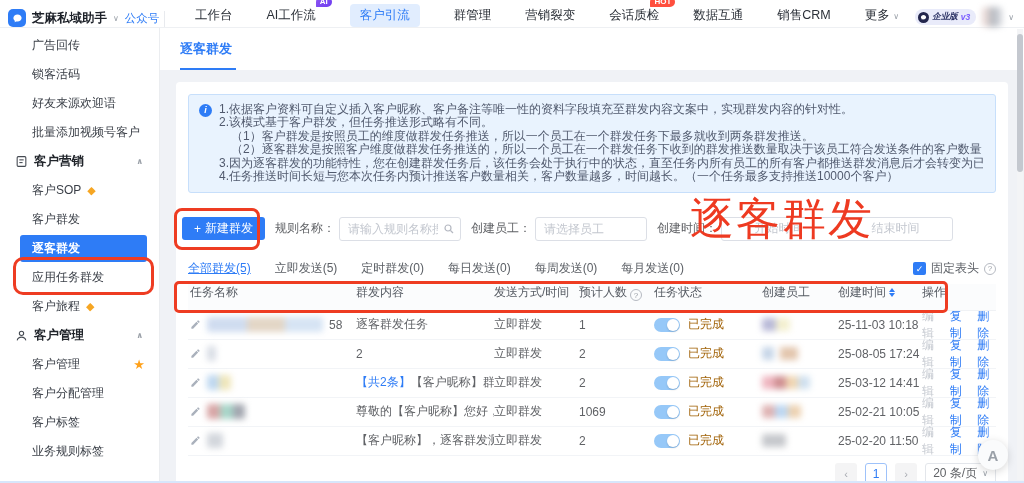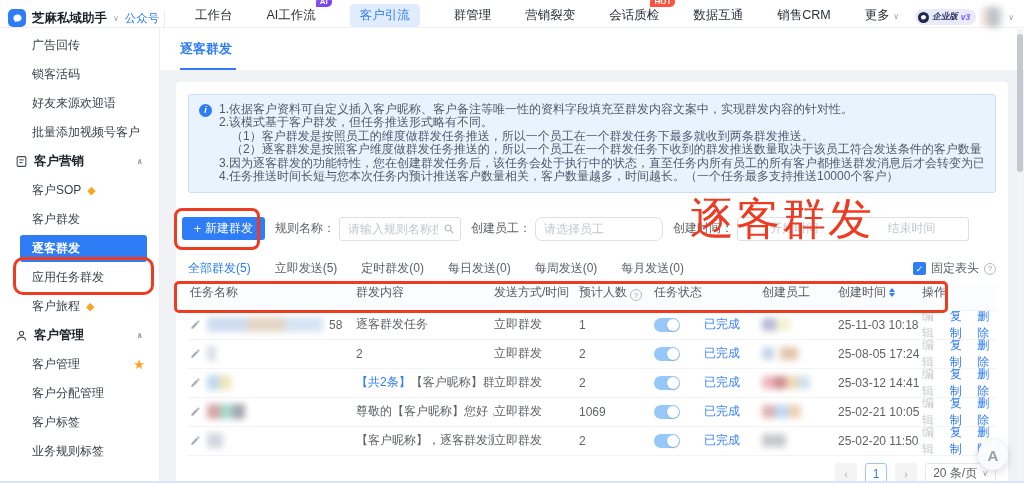--- a/index.html
+++ b/index.html
@@ -52,28 +52,28 @@
   .n-ind { padding-left:12px; }
 
   .filter-row { position:relative; margin-top:23px; height:26px; display:flex; align-items:center; font-size:12px; color:#606266; }
   .btn-primary { height:23px; margin-left:-6px; padding:0 12px; background:#2e7cf6; color:#fff; border:none; border-radius:3px; font-size:12px; display:flex; align-items:center; gap:4px; cursor:pointer; }
   .annot-btn { left:-14px; top:-8px; width:86px; height:42px; }
   .f-label { margin-left:10px; white-space:nowrap; }
   .in-wrap { position:relative; margin-left:4px; display:flex; align-items:center; }
   .flt { height:24px; border:1px solid #dcdfe6; border-radius:3px; font-size:12px; padding:0 22px 0 8px; color:#333; outline:none; font-family:inherit; }
   .flt::placeholder { color:#c3c7cf; }
   .flt-rule { width:122px; }
-  .flt-staff { width:128px; padding-right:8px;border-radius:7px; }
+  .flt-staff { width:112px; padding-right:8px; }
   .s-ico { position:absolute; right:6px; top:6px; }
   .datebox { margin-left:4px; width:232px; height:24px; border:1px solid #dcdfe6; border-radius:3px; display:flex; align-items:center; justify-content:space-evenly; color:#c3c7cf; }
   .big-red { position:absolute; left:514px; top:108px; font-size:44px; color:#ee3a21; white-space:nowrap; z-index:6; letter-spacing:2px; font-weight:500; }
 
   .tabs-row { margin-top:16px; height:22px; display:flex; align-items:center; gap:24px; font-size:12px; color:#5c6066; }
   .tab { position:relative; cursor:pointer; white-space:nowrap; }
-  .tab.active { color:#2e7cf6; }
+  .tab.active { color:#2e7cf6;text-decoration:underline; }
   .tab.active::after { content:''; position:absolute; left:0; right:0; bottom:-6px; height:2px; background:#2e7cf6; }
   .fix-wrap { margin-left:auto; display:flex; align-items:center; gap:5px; }
   .cbx { width:13px; height:13px; background:#2e7cf6; border-radius:2px; color:#fff; font-size:9px; display:flex; align-items:center; justify-content:center; cursor:pointer; }
   .qmark { width:12px; height:12px; border:1px solid #b6bac2; border-radius:50%; color:#9a9ea6; font-size:8px; display:inline-flex; align-items:center; justify-content:center; }
 
   .table { margin-top:4px; font-size:12px; }
   .thead { position:relative; display:flex; align-items:flex-start; height:27px; background:#fbfcfd; color:#565b63; font-weight:500; border-bottom:1px solid #f0f2f5; }
   .annot-head { left:-14px; top:-3px; width:774px; height:32px; border-radius:5px; }
   .trow { display:flex; align-items:center; height:29px; border-bottom:1px solid #f2f4f7; color:#606266; }
   .col1{flex:0 0 168px; display:flex; align-items:center; gap:6px; padding-left:2px;}
@@ -86,21 +86,21 @@
   .sort { display:inline-flex; flex-direction:column; gap:1px; margin-left:3px; vertical-align:middle; }
   .tri-u { width:0;height:0;border-left:3.5px solid transparent;border-right:3.5px solid transparent;border-bottom:4.5px solid #2e7cf6; }
   .tri-d { width:0;height:0;border-left:3.5px solid transparent;border-right:3.5px solid transparent;border-top:4.5px solid #2e7cf6; }
   .hq { margin-left:3px; vertical-align:-2px; }
   .pencil { flex:0 0 auto; cursor:pointer; }
   .nblur { display:flex; height:15px; border-radius:2px; overflow:hidden; }
   .eblur { display:flex; height:13px; border-radius:2px; overflow:hidden; }
   .prefix-blue { color:#2e7cf6; }
   .toggle { position:relative; width:26px; height:14px; border-radius:7px; background:#96c8f8; flex:0 0 auto; cursor:pointer; }
   .knob { position:absolute; right:1px; top:1px; width:12px; height:12px; border-radius:50%; background:#fff; box-shadow:0 1px 2px rgba(0,0,0,.15); }
-  .status { margin-left:24px; color:#3b82f6; }
+  .status { margin-left:8px; color:#a16207; }
   .a-edit { color:#c6cad1; cursor:default; }
   .a-link { color:#2e7cf6; cursor:pointer; }
 
   .pager { margin-top:7px; display:flex; justify-content:flex-end; align-items:center; gap:8px; font-size:12px; }
   .pg { min-width:22px; height:22px; border-radius:3px; display:flex; align-items:center; justify-content:center; cursor:pointer; }
   .pg-nav { background:#f4f4f5; color:#a8abb2; font-size:11px; }
   .pg-cur { background:#fff; border:1px solid #9ec2fa; color:#2e7cf6; }
   .pg-size { background:#fff; border:1px solid #e3e6eb; color:#606266; padding:0 7px; gap:5px; }
 
   .float-a { position:absolute; right:16px; bottom:13px; width:30px; height:30px; border-radius:50%; background:#fafbfc; box-shadow:0 2px 8px rgba(0,0,0,.16); display:flex; align-items:center; justify-content:center; color:#9aa0a8; font-size:15px; font-weight:bold; cursor:pointer; z-index:15; }

